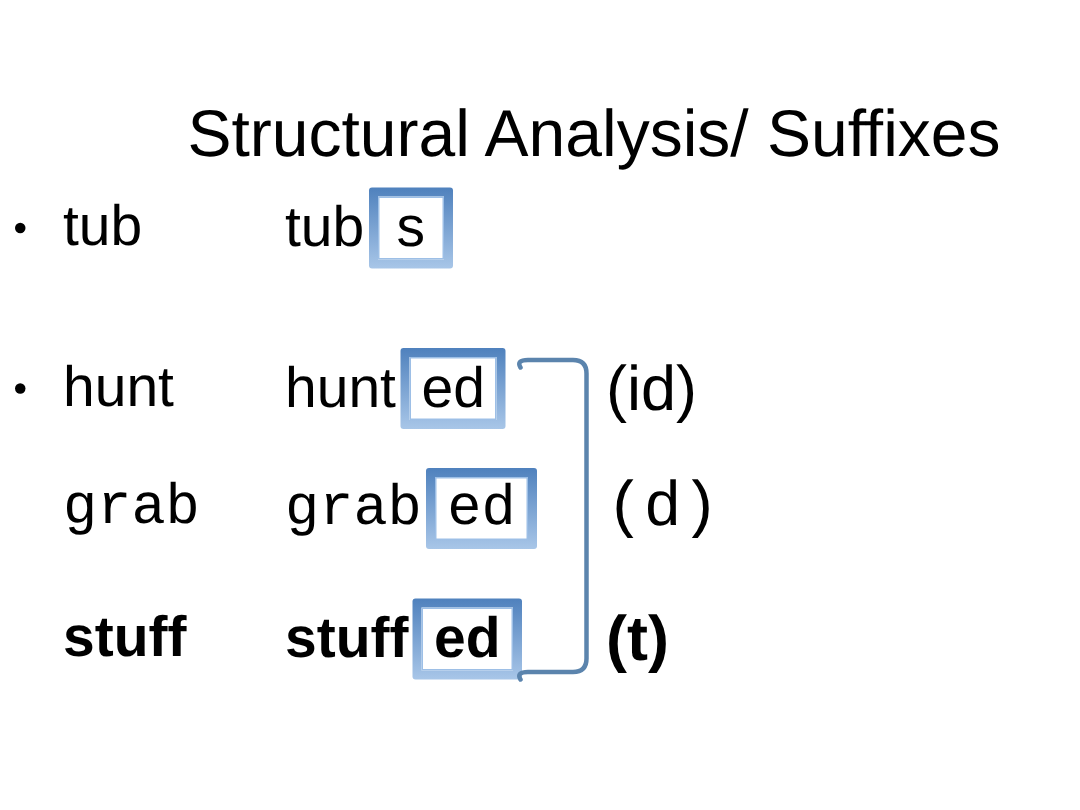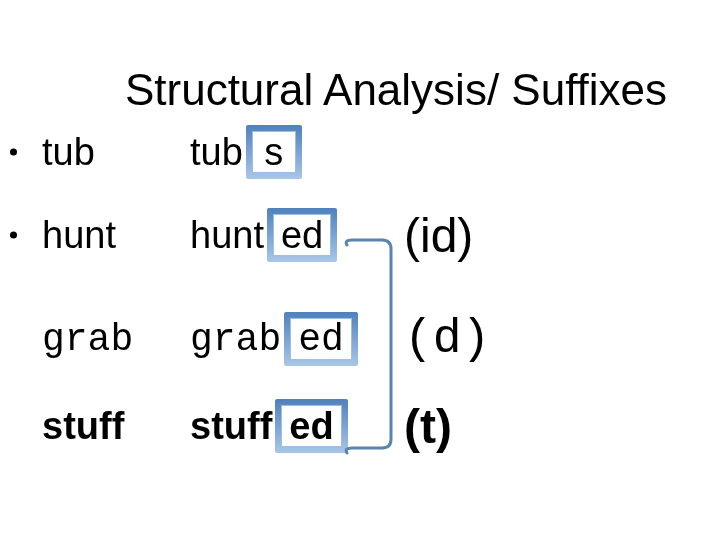--- a/index.html
+++ b/index.html
@@ -24,21 +24,21 @@
     letter-spacing: 0px;
     color: var(--text, #000);
     white-space: nowrap;
     padding-left: 36px;
   }
   .row {
     position: absolute;
     left: 0; width: 608px; height: 58px;
   }
   .row-1 { top: 123px; }
-  .row-2 { top: 206px; }
+  .row-2 { top: 230px; }
   .row-3 { top: 310px; font-family: Liberation Mono, monospace; }
   .row-4 { top: 397px; font-weight: bold; }
   .bullet {
     position: absolute;
     left: 10px; top: 50%;
     transform: translateY(-50%);
     width: 7px; height: 7px;
     border-radius: 50%;
     background: var(--text, #000);
   }
@@ -73,21 +73,21 @@
     padding: 0 7px;
     display: flex;
     align-items: center;
     justify-content: center;
     font-size: 38px;
   }
   .pronunciation {
     position: absolute;
     left: 404px; top: 50%;
     transform: translateY(-50%);
-    font-size: 48px;
+    font-size: 42px;
     white-space: nowrap;
   }
   .bracket-svg {
     position: absolute;
     left: 335px; top: 226px;
     width: 70px; height: 236px;
   }
 </style>
 </head>
 <body>

